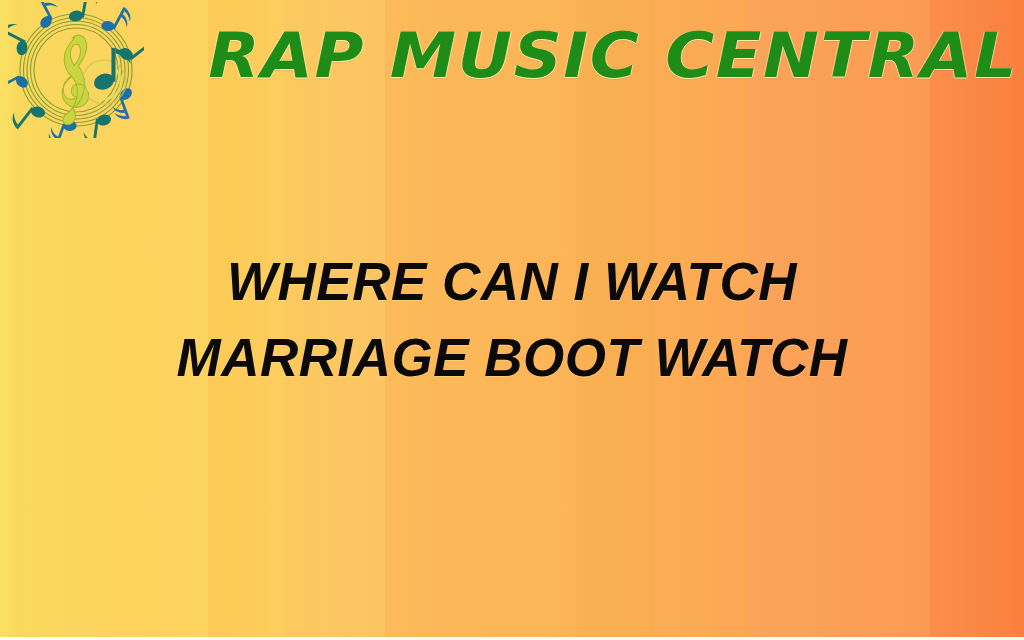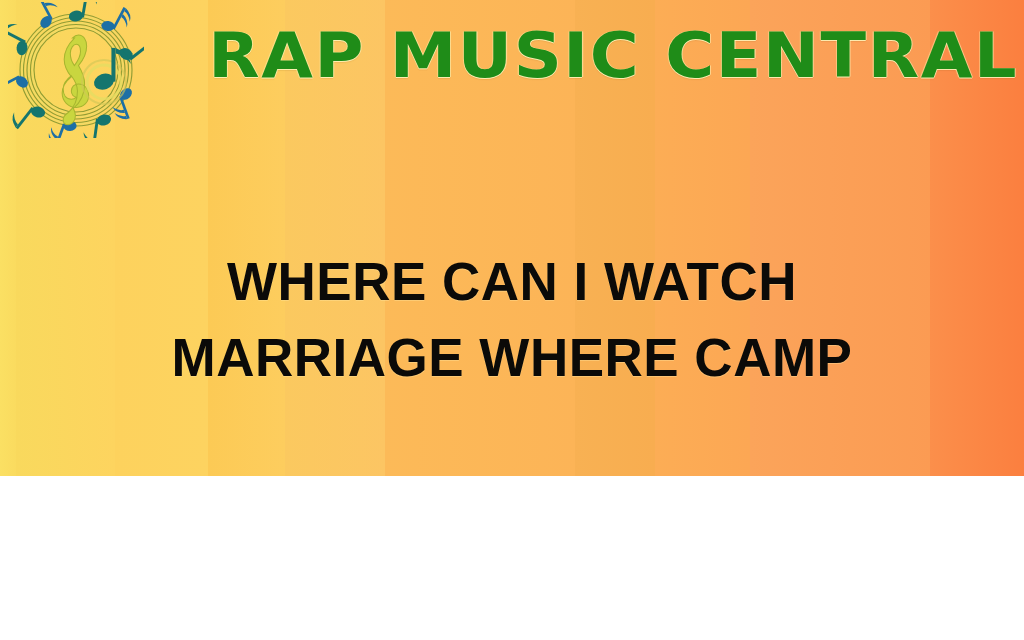--- a/index.html
+++ b/index.html
@@ -3,23 +3,24 @@
 <meta charset="utf-8">
 <style>
   html, body {
     margin: 0;
     padding: 0;
     background: #ffffff;
   }
   #banner {
     position: relative;
     width: 1024px;
-    height: 476px;
+    height: 637px;
     overflow: hidden;
     font-family: "Liberation Sans", sans-serif;
+    font-style: italic;
   }
 
   
   #bg-bands {
     position: absolute;
     inset: 0;
     display: flex;
     z-index: 0;
   }
   #bg-bands .band {
@@ -203,16 +204,16 @@
           <path d="M8.5 -6 q10 3.5 11.5 12 q-5 -7 -11.5 -7.8 z"></path>
         </g>
       </g>
     </svg>
   </div>
 
   <div id="site-title">RAP MUSIC CENTRAL</div>
 
   <div id="headline">
     <span class="hl-line">WHERE CAN I WATCH</span>
-    <span class="hl-line">MARRIAGE WHERE CAMP</span>
+    <span class="hl-line">MARRIAGE BOOT WATCH</span>
   </div>
 
 </div>
 
 </body></html>

